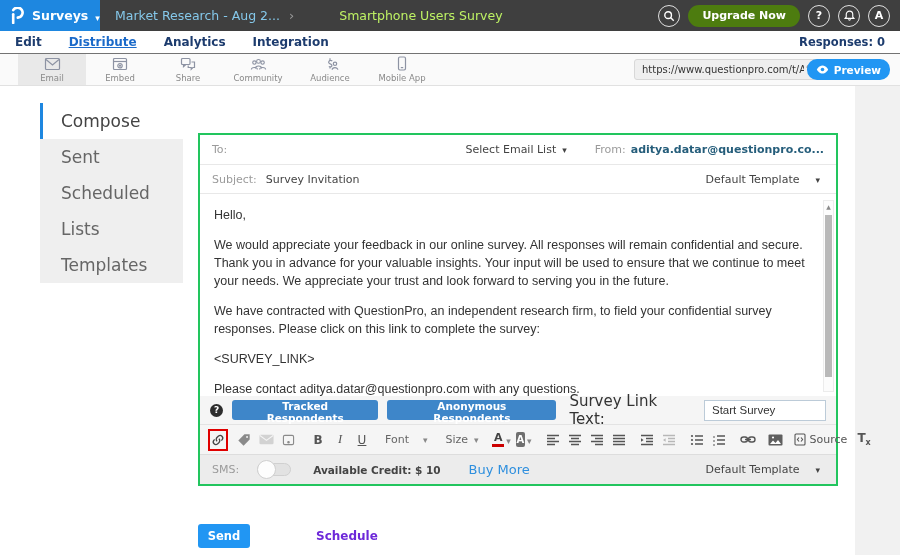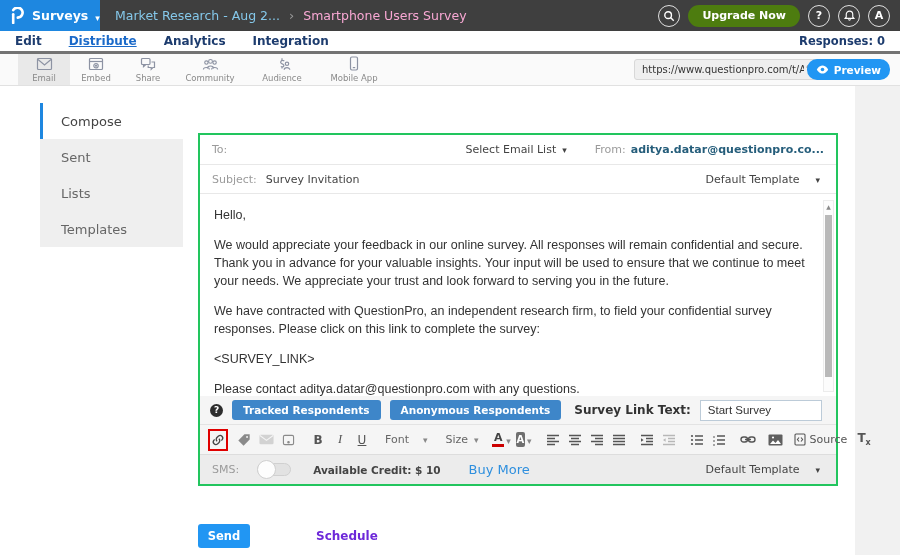--- a/index.html
+++ b/index.html
@@ -8,54 +8,54 @@
   .caret::after { content:"▾"; font-size:9px; color:inherit; }
   
   .topbar { position:absolute; left:0; top:0; width:900px; height:31px; background:#3f3f3f;
     display:flex; align-items:center; color:#e9e9e9; }
   .logo-block { width:100px; height:31px; background:#1e87e0; display:flex; align-items:center;
     gap:7px; padding:0 8px 0 10px; color:#fff; flex:0 0 auto; }
   .logo-block .menu-label { font-size:12.5px; font-weight:600; }
   .breadcrumb { display:flex; align-items:center; gap:9px; padding-left:15px; font-size:12.5px; }
   .crumb-project { color:#85c8ea; }
   .crumb-sep { color:#9a9a9a; font-size:13px; }
-  .crumb-survey { color:#f9a8d4; }
+  .crumb-survey { color:#bef264;margin-left:36px; }
   .topbar-right { margin-left:auto; display:flex; align-items:center; gap:8px; padding-right:10px; }
   .circle-btn { width:22px; height:22px; border:1.4px solid #e0e0e0; border-radius:50%;
     display:flex; align-items:center; justify-content:center; color:#fff; font-size:11px; font-weight:700; }
   .upgrade-btn { background:#4d7c0f; color:#fff; border:none; border-radius:12px; height:22px;
     padding:0 14px; font-size:11px; font-weight:700; font-family:inherit; }
   
   .navrow { position:absolute; left:0; top:31px; width:900px; height:23px; background:#fff;
-    display:flex; align-items:center; gap:27px; padding:0 15px; border-bottom:3px solid #737373; }
+    display:flex; align-items:center; gap:27px; padding:0 15px; border-bottom:1px solid #737373; }
   .nav-item { font-size:12px; font-weight:600; color:#1d3c6e; text-decoration:none; }
   .nav-item.active { color:#1b6ac9; text-decoration:underline; }
   .responses { margin-left:auto; font-size:11.5px; font-weight:600; color:#1d3c6e; }
   
   .channelbar { position:absolute; left:0; top:54px; width:900px; height:32px; background:#fafafa;
     border-bottom:1px solid #e1e1e1; display:flex; align-items:stretch; padding-left:18px; }
-  .channel { width:52px; display:flex; flex-direction:column; align-items:center; justify-content:center;
+  .channel { width:68px; display:flex; flex-direction:column; align-items:center; justify-content:center;
     gap:2px; color:#8d93a3; }
   .channel.wide { width:72px; }
   .channel.active { background:#e9e9e9; }
   .channel-label { font-size:8.5px; color:#8a8a8a; }
   .urlbox { position:absolute; right:78px; top:5px; width:188px; height:21px; background:#efefef;
     border:1px solid #d8d8d8; border-radius:3px; display:flex; align-items:center; }
   .urlbox input { flex:1; border:none; background:transparent; font-size:10px; color:#333;
     padding:0 2px 0 7px; font-family:inherit; outline:none; }
   .pencil { font-size:11px; color:#555; padding-right:6px; }
   .preview-btn { position:absolute; right:10px; top:5px; height:21px; background:#2196f3; color:#fff;
     border:none; border-radius:10px; font-size:10.5px; font-weight:600; display:flex; align-items:center;
     gap:5px; padding:0 9px; font-family:inherit; }
   
   .content { position:absolute; left:0; top:86px; width:900px; height:469px; background:#fff; }
   .right-gutter { position:absolute; right:0; top:0; width:45px; height:469px; background:#f1f1f1; }
   .sidebar { position:absolute; left:40px; top:17px; width:143px; }
   .side-item { height:36px; background:#efefef; display:flex; align-items:center; padding-left:21px;
-    font-size:13px; color:#666; }
+    font-size:17px; color:#666; }
   .side-item.active { background:#fff; border-left:3px solid #1e87e0; padding-left:18px; color:#444; }
   
   .panel { position:absolute; left:198px; top:47px; width:640px; border:2px solid #22c55e; background:#fff; }
   .prow { display:flex; align-items:center; padding:0 12px; }
   .to-row { height:30px; border-bottom:1px solid #e8e8e8; }
   .email-row { height:30px; background:#eeeeee; }
   .subject-row { height:29px; border-bottom:1px solid #e8e8e8; }
   .lbl { font-size:11px; color:#9b9b9b; }
   .val { font-size:11px; color:#444; }
   .dropdown { display:flex; align-items:center; gap:6px; color:#444; font-size:11px; }
@@ -77,21 +77,21 @@
     border:1px solid #ececec; }
   .scroll-up { width:100%; height:11px; display:flex; align-items:center; justify-content:center;
     color:#8a8a8a; font-size:6px; }
   .scroll-thumb { position:absolute; left:1px; top:14px; width:7px; height:162px; background:#b9b9b9; }
   
   .footer1 { height:28px; background:#f5f5f5; display:flex; align-items:center; padding:0 10px; gap:9px; }
   .help-circle { width:13px; height:13px; border-radius:50%; background:#2d2d2d; color:#fff; font-size:9px;
     font-weight:700; display:flex; align-items:center; justify-content:center; flex:0 0 auto; }
   .resp-btn { background:#3e86c9; color:#fff; border:none; border-radius:3px; height:20px; padding:0 11px;
     font-size:10.5px; font-weight:700; font-family:inherit; }
-  .slt-label { font-size:12px; font-weight:700; color:#333; margin-left:4px; }
+  .slt-label { font-size:15px; font-weight:400; color:#333; margin-left:4px; }
   .slt-input { width:122px; height:21px; border:1px solid #bccbd8; font-size:11.5px; color:#333;
     padding:0 7px; font-family:"Liberation Sans",sans-serif; outline:none; }
   .editorbar { height:30px; background:#f5f5f5; border-top:1px solid #e3e3e3; display:flex;
     align-items:center; padding:0 8px; gap:2px; }
   .ebtn { min-width:20px; height:22px; display:flex; align-items:center; justify-content:center;
     color:#555; background:transparent; border:none; font-family:inherit; padding:0 2px; }
   .ebtn.boxed-red { border:2px solid #e00000; padding:0 3px; margin-right:4px; }
   .ebtn.bold-b { font-weight:700; font-size:12px; margin-left:8px; }
   .ebtn.ital { font-style:italic; font-family:"Liberation Serif",serif; font-size:12.5px; }
   .ebtn.und { text-decoration:underline; font-size:12px; }
@@ -252,20 +252,21 @@
     <span>Preview</span>
   </button>
 </div>
 
 <main class="content">
   <div class="right-gutter"></div>
 
   <aside class="sidebar">
     <div class="side-item active">Compose</div>
     <div class="side-item">Sent</div>
+    <div class="side-item">Scheduled</div>
     <div class="side-item">Lists</div>
     <div class="side-item">Templates</div>
   </aside>
 
   <section class="panel">
 
     <div class="prow to-row">
       <span class="lbl">To:</span>
       <div class="dropdown ml-auto">
         <span>Select Email List</span>

